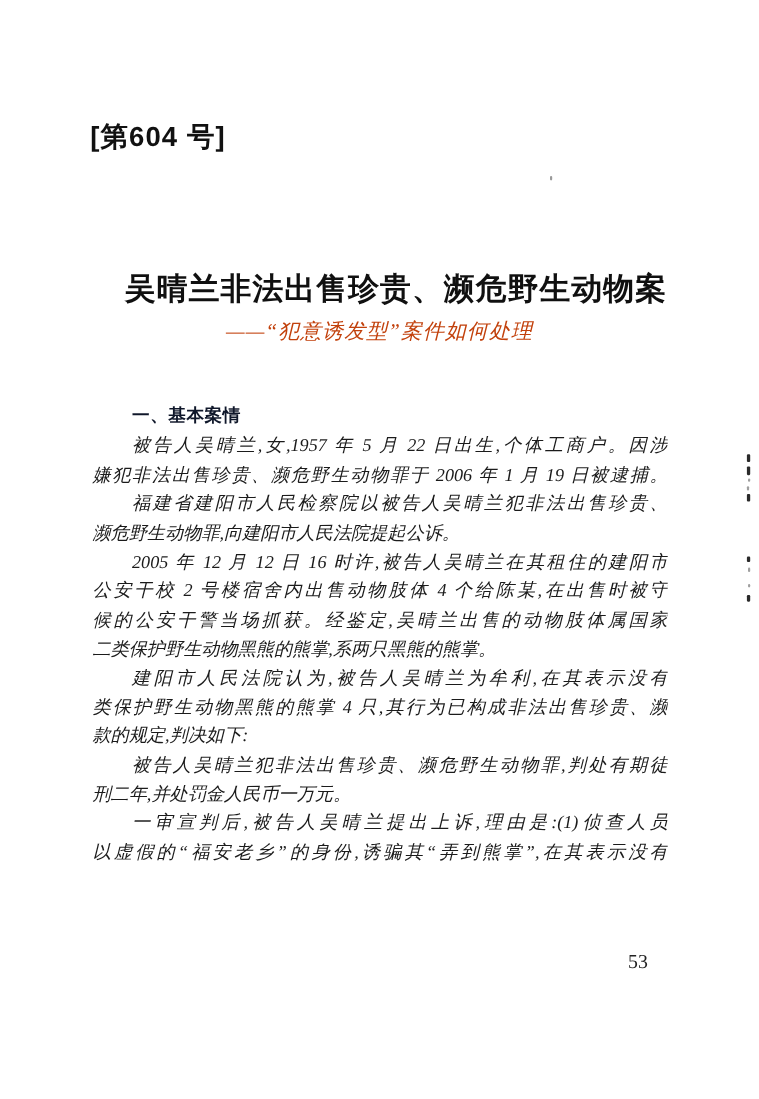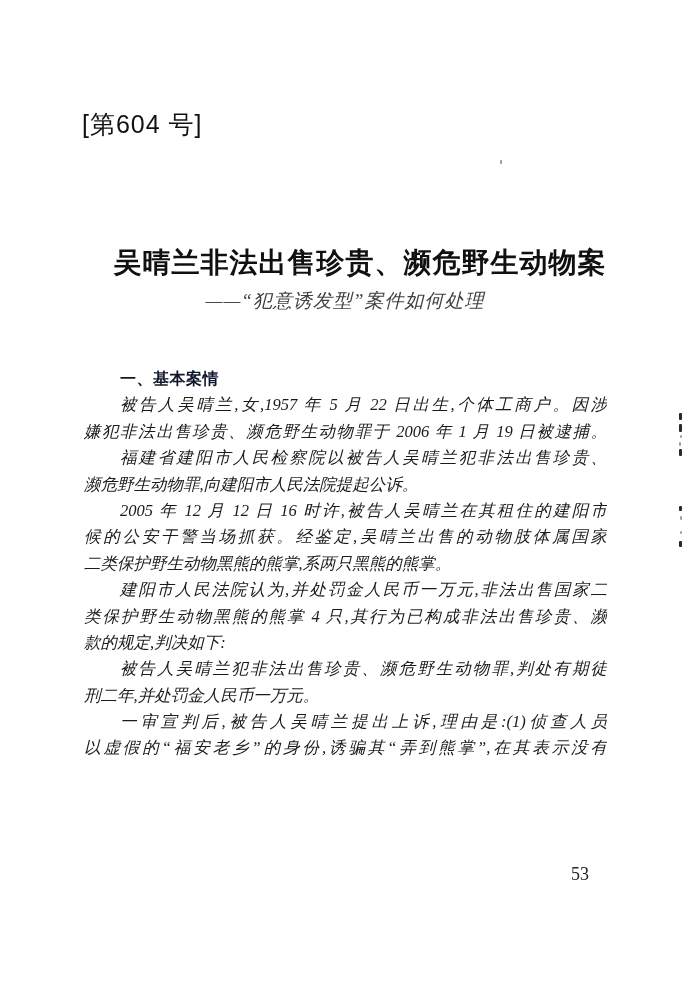--- a/index.html
+++ b/index.html
@@ -14,21 +14,21 @@
     background: #ffffff;
     overflow: hidden;
     color: #161616;
     font-family: "Liberation Serif", "DejaVu Serif", serif;
   }
   .case-number {
     position: absolute;
     left: 82px;
     top: 108px;
     font-family: "Liberation Sans", "DejaVu Sans", sans-serif;
-    font-weight: normal;
+    font-weight: bold;
     font-size: 25px;
     letter-spacing: 1px;
     color: #111;
     white-space: nowrap;
   }
   .title {
     position: absolute;
     left: 15px;
     top: 244px;
     width: 100%;
@@ -43,21 +43,21 @@
   }
   .subtitle {
     position: absolute;
     left: 0;
     top: 288px;
     width: 100%;
     text-align: center;
     font-style: italic;
     font-size: 19px;
     letter-spacing: 1px;
-    color: #404040;
+    color: #c2410c;
     white-space: nowrap;
   }
   .content {
     position: absolute;
     left: 84px;
     top: 366px;
     width: 523px;
     font-size: 16.5px;
   }
   .section-heading {
@@ -120,23 +120,24 @@
 
   <div class="subtitle">——“犯意诱发型”案件如何处理</div>
 
   <div class="content">
     <div class="section-heading">一、基本案情</div>
     <div class="line fill indent">被告人吴晴兰,女,1957 年 5 月 22 日出生,个体工商户。因涉</div>
     <div class="line fill">嫌犯非法出售珍贵、濒危野生动物罪于 2006 年 1 月 19 日被逮捕。</div>
     <div class="line fill indent">福建省建阳市人民检察院以被告人吴晴兰犯非法出售珍贵、</div>
     <div class="line">濒危野生动物罪,向建阳市人民法院提起公诉。</div>
     <div class="line fill indent">2005 年 12 月 12 日 16 时许,被告人吴晴兰在其租住的建阳市</div>
+    <div class="line fill">公安干校 2 号楼宿舍内出售动物肢体 4 个给陈某,在出售时被守</div>
     <div class="line fill">候的公安干警当场抓获。经鉴定,吴晴兰出售的动物肢体属国家</div>
     <div class="line">二类保护野生动物黑熊的熊掌,系两只黑熊的熊掌。</div>
-    <div class="line fill indent">建阳市人民法院认为,并处罚金人民币一万元,非法出售国家二</div>
+    <div class="line fill indent">建阳市人民法院认为,被告人吴晴兰为牟利,在其表示没有</div>
     <div class="line fill">类保护野生动物黑熊的熊掌 4 只,其行为已构成非法出售珍贵、濒</div>
     <div class="line">款的规定,判决如下:</div>
     <div class="line fill indent">被告人吴晴兰犯非法出售珍贵、濒危野生动物罪,判处有期徒</div>
     <div class="line">刑二年,并处罚金人民币一万元。</div>
     <div class="line fill indent">一审宣判后,被告人吴晴兰提出上诉,理由是:(1)侦查人员</div>
     <div class="line fill">以虚假的“福安老乡”的身份,诱骗其“弄到熊掌”,在其表示没有</div>
   </div>
 
   <div class="edge-artifacts">
     <i style="left:679px; top:413px; height:7px;"></i>

